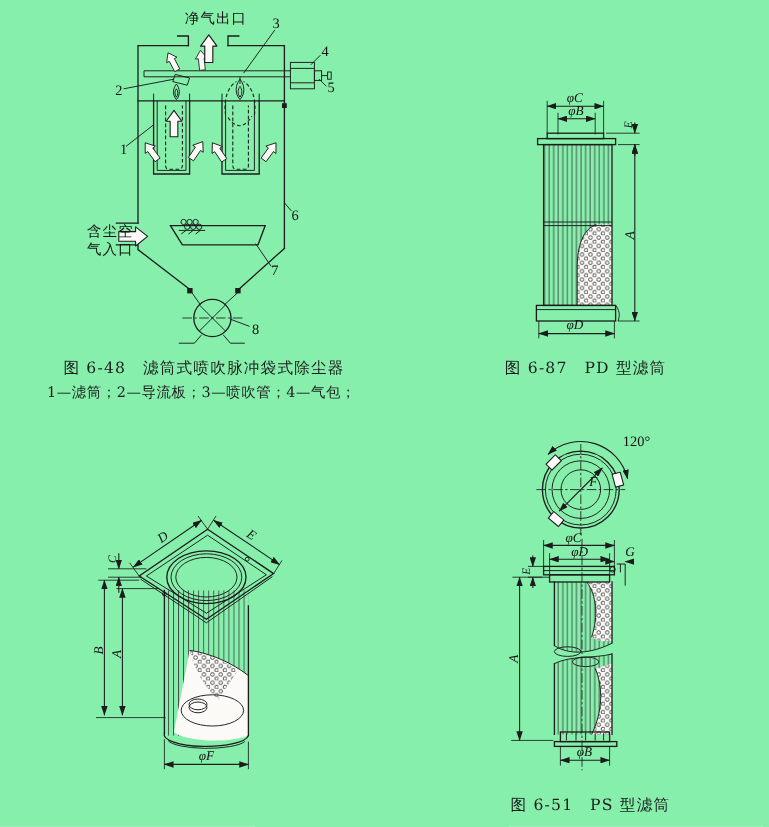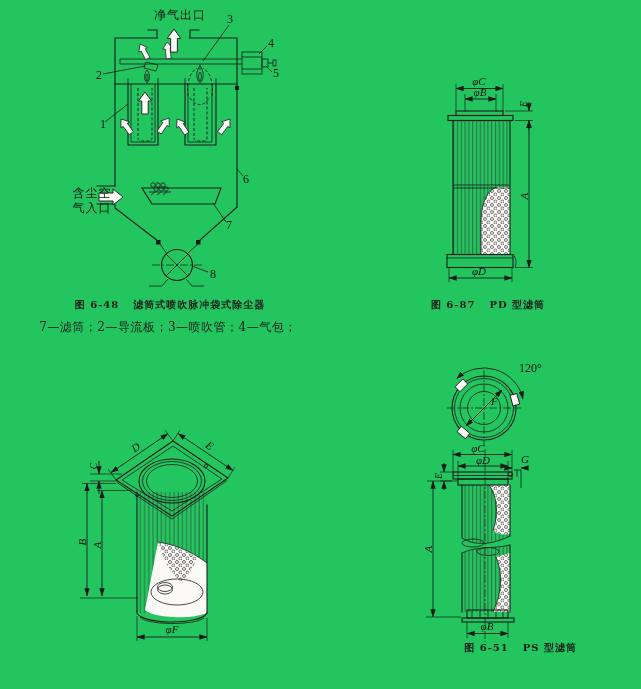--- a/index.html
+++ b/index.html
@@ -1,37 +1,37 @@
 <!DOCTYPE html>
 <html><head>
 <meta charset="utf-8">
 <style>
   html,body{margin:0;padding:0;}
   #page{
     position:relative;width:641px;height:689px;
-    background:#22c55e;overflow:hidden;
+    background:#86efac;overflow:hidden;
     font-family:"DejaVu Serif","Liberation Serif",serif;
     color:#1c1c1c;
   }
   svg{position:absolute;overflow:visible;}
   svg *{vector-effect:none;}
   .ln{stroke:#1c1c1c;stroke-width:1.1;fill:none;stroke-linecap:square;}
   .fine{stroke:#1c1c1c;stroke-width:0.8;fill:none;}
   .dash{stroke:#1c1c1c;stroke-width:0.9;fill:none;stroke-dasharray:3 2;}
   .cdot{stroke:#1c1c1c;stroke-width:0.7;fill:none;stroke-dasharray:8 2 2 2;}
   .dim{stroke:#1c1c1c;stroke-width:0.9;fill:none;}
   .ext{stroke:#1c1c1c;stroke-width:0.7;fill:none;}
   .hollow{fill:#fbfaf7;stroke:#1c1c1c;stroke-width:0.9;stroke-linejoin:round;}
   .white{fill:#fbfaf7;stroke:none;}
   .solid{fill:#1c1c1c;stroke:none;}
   .dimt{font-family:"Liberation Serif","DejaVu Serif",serif;font-style:italic;font-size:11px;fill:#111;}
   .dimt-s{font-family:"Liberation Serif","DejaVu Serif",serif;font-style:italic;font-size:9.5px;fill:#111;}
   .numt{font-family:"Liberation Serif","DejaVu Serif",serif;font-size:12px;fill:#111;}
   .cjk{font-family:"DejaVu Serif","Liberation Serif",serif;font-size:12px;fill:#111;letter-spacing:1px;}
-  .caption{position:absolute;text-align:center;font-size:10px;font-weight:700;letter-spacing:1px;white-space:nowrap;}
+  .caption{position:absolute;text-align:center;font-size:13px;font-weight:400;letter-spacing:1px;white-space:nowrap;}
   .caption .gap{display:inline-block;width:14px;}
   .legend{position:absolute;text-align:center;font-size:12px;font-weight:500;letter-spacing:0.5px;white-space:nowrap;}
 </style>
 </head>
 <body>
 
 <div id="page">
 
   <svg style="left:0;top:0" width="330" height="300" viewBox="0 0 330 300">
     <defs>
@@ -338,24 +338,24 @@
 
       <path class="ext" d="M467,622 V638 M508,622 V638"></path>
       <line class="dim" x1="467" y1="633.5" x2="508" y2="633.5" marker-start="url(#m51)" marker-end="url(#m51)"></line>
       <text class="dimt" x="487" y="630" text-anchor="middle">φB</text>
     </g>
   </svg>
 
   <div class="caption" style="left:20px;top:298px;width:300px;">
     <span>图 6-48</span><span class="gap"></span><span>滤筒式喷吹脉冲袋式除尘器</span>
   </div>
-  <div class="legend" style="left:3px;top:319px;width:330px;">7—滤筒；2—导流板；3—喷吹管；4—气包；</div>
+  <div class="legend" style="left:3px;top:319px;width:330px;">1—滤筒；2—导流板；3—喷吹管；4—气包；</div>
 
   <div class="caption" style="left:403px;top:298px;width:170px;">
     <span>图 6-87</span><span class="gap"></span><span>PD 型滤筒</span>
   </div>
 
 
-  <div class="caption" style="left:407px;top:641px;width:170px;text-align:right;">
+  <div class="caption" style="left:407px;top:662px;width:170px;">
     <span>图 6-51</span><span class="gap"></span><span>PS 型滤筒</span>
   </div>
 
 </div>
 
 </body></html>

